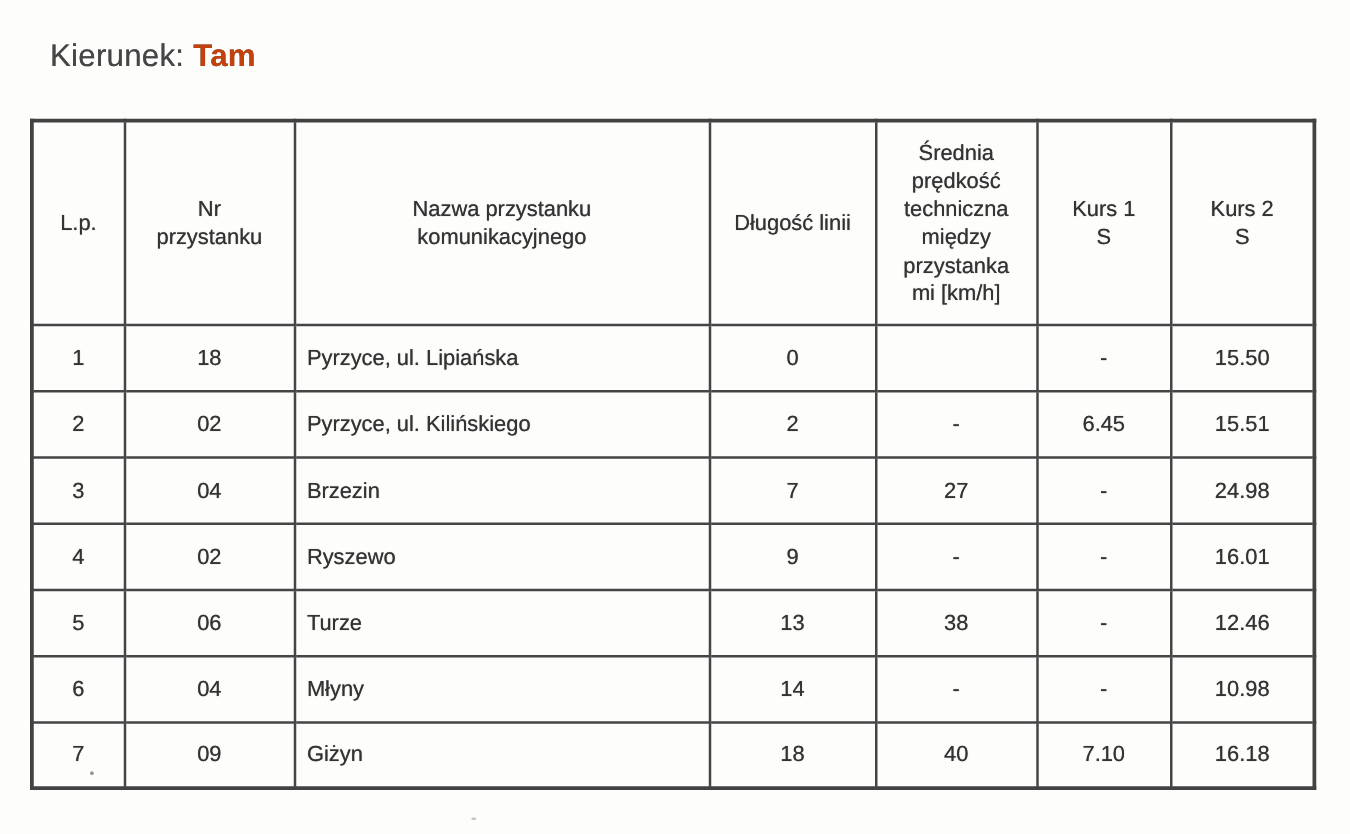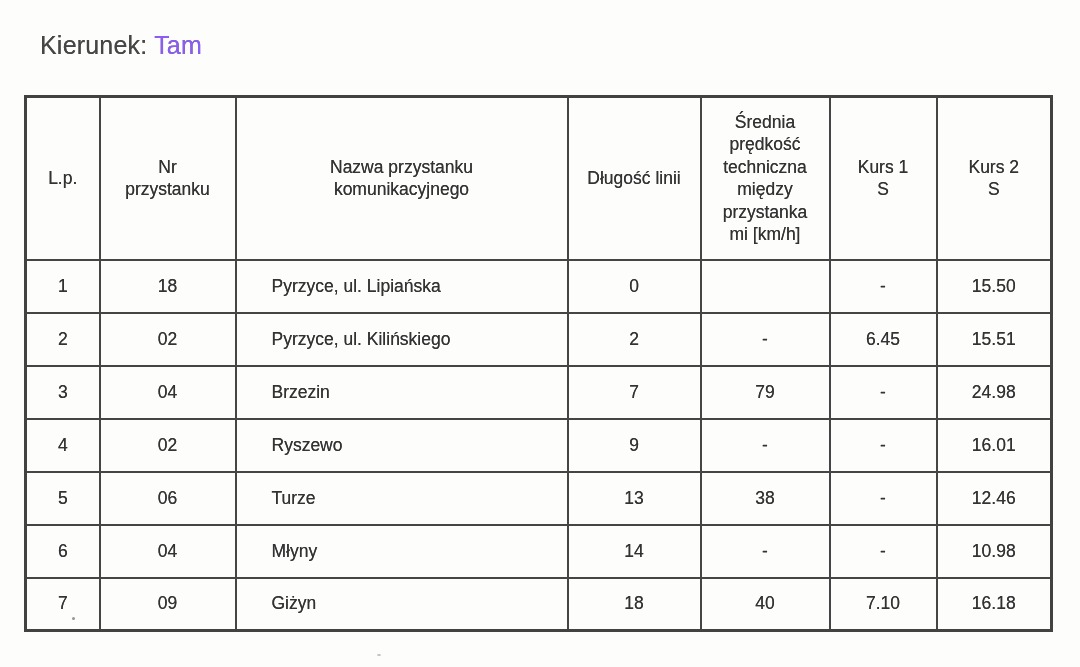--- a/index.html
+++ b/index.html
@@ -12,21 +12,21 @@
     overflow:hidden;
   }
   .doc-title {
     position:absolute;
     left:40px; top:31px;
     font-size:25px;
     color:#464646;
     letter-spacing:0.2px;
     text-shadow:0 0 0.5px rgba(60,60,60,0.8);
   }
-  .doc-title .bold { font-weight:400; color:#8b5cf6; }
+  .doc-title .bold { font-weight:700; color:#c2410c; }
   table.timetable {
     position:absolute;
     left:24px; top:95px;
     width:1026px; height:535px;
     border-collapse:collapse;
     table-layout:fixed;
     border:3px solid #424242;
   }
   th, td {
     border:2px solid #454545;
@@ -41,21 +41,21 @@
   thead tr { height:163px; }
   tbody tr { height:53px; }
   th {
     white-space:pre-line;
     line-height:1.28;
     font-weight:400;
     padding:2px 4px;
   }
   td.nazwa {
     text-align:left;
-    padding-left:35px;
+    padding-left:9px;
   }
   .speck-1 {
     position:absolute; left:72px; top:617px;
     width:3px; height:3px; background:#969696; border-radius:50%;
   }
   .speck-2 {
     position:absolute; left:377px; top:654px;
     width:4px; height:2px; background:#c2c2c0; border-radius:50%;
   }
 </style>
@@ -111,21 +111,21 @@
       <td>2</td>
       <td>-</td>
       <td>6.45</td>
       <td>15.51</td>
     </tr>
     <tr>
       <td>3</td>
       <td>04</td>
       <td class="nazwa">Brzezin</td>
       <td>7</td>
-      <td>79</td>
+      <td>27</td>
       <td>-</td>
       <td>24.98</td>
     </tr>
     <tr>
       <td>4</td>
       <td>02</td>
       <td class="nazwa">Ryszewo</td>
       <td>9</td>
       <td>-</td>
       <td>-</td>

